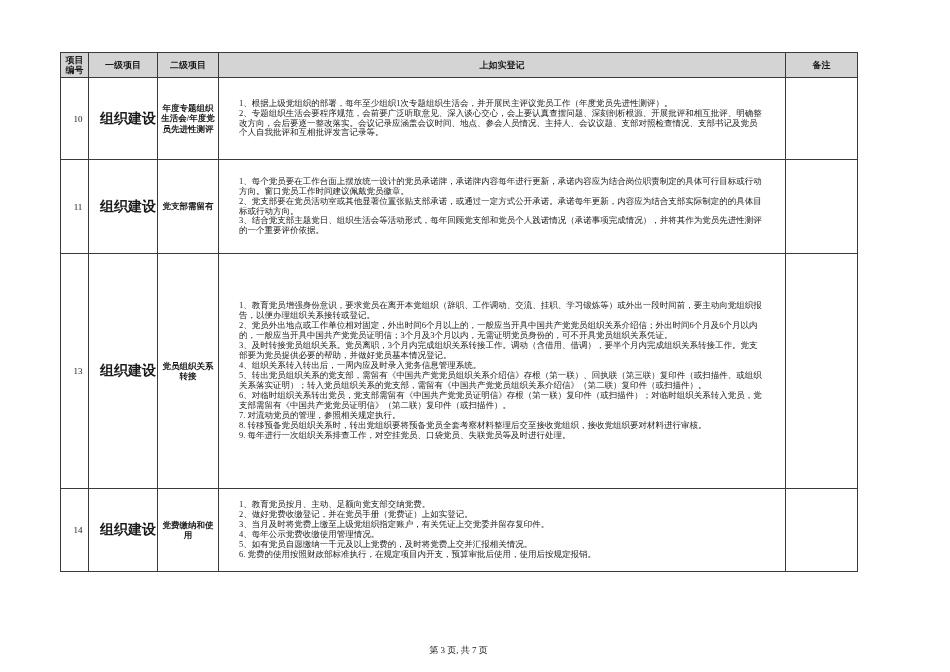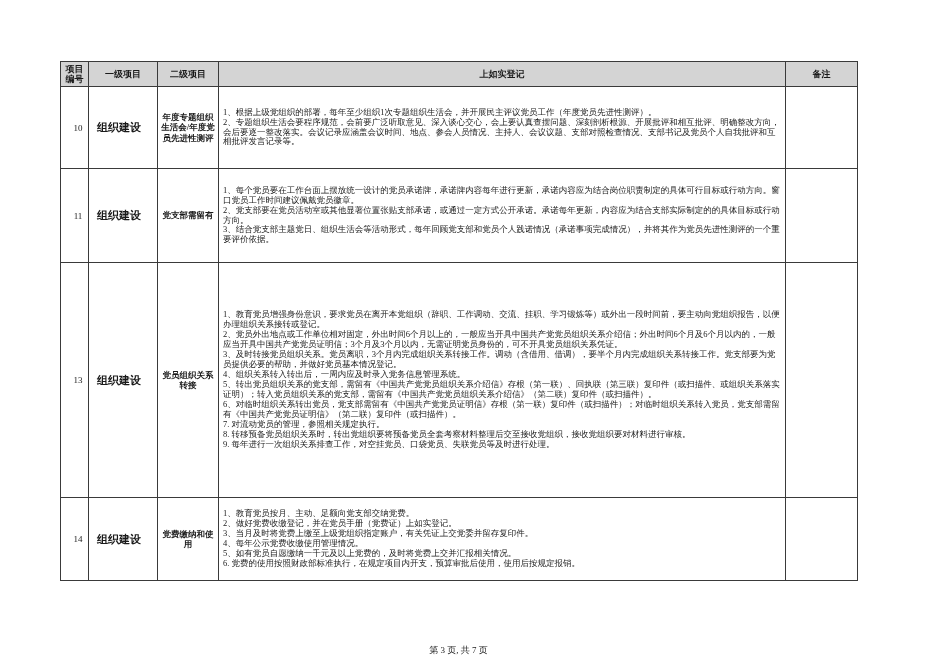--- a/index.html
+++ b/index.html
@@ -2,42 +2,42 @@
 <html><head>
 <meta charset="utf-8">
 <style>
   html,body{margin:0;padding:0;}
   body{
     width:950px;height:672px;position:relative;background:#ffffff;
     font-family:"Liberation Serif","DejaVu Serif",serif;
     color:#1a1a1a;overflow:hidden;
   }
   .doc-table{
-    position:absolute;left:60px;top:61px;width:797px;
+    position:absolute;left:60px;top:52px;width:797px;
     border-collapse:collapse;table-layout:fixed;
   }
   .doc-table col.c-id{width:28px;}
   .doc-table col.c-l1{width:69px;}
   .doc-table col.c-l2{width:61px;}
   .doc-table col.c-content{width:567px;}
   .doc-table col.c-remark{width:72px;}
   .doc-table th,.doc-table td{
     border:1px solid #3a3a3a;vertical-align:middle;
     overflow:hidden;word-break:break-all;padding-left:8px;
   }
   .doc-table th{
     background:#d4d4d4;font-size:9px;font-weight:bold;
     text-align:center;line-height:1.15;padding:1px;height:22px;
   }
   td.cell-id{font-size:9px;text-align:center;}
-  td.cell-l1{font-size:11px;font-weight:bold;text-align:left;margin-top:32px;}
+  td.cell-l1{font-size:14px;font-weight:bold;text-align:right;margin-top:32px;}
   td.cell-l2{font-size:8.5px;font-weight:bold;text-align:center;line-height:1.18;padding:12px 1px;}
   td.cell-content{
     font-size:8.5px;line-height:1.17;text-align:left;
-    padding:2px 4px;white-space:pre-line;
+    padding:2px 20px;white-space:pre-line;
   }
   td.cell-remark{font-size:8.5px;}
   tr.row-10{height:82px;}
   tr.row-11{height:94px;}
   tr.row-12{height:39px;}
   tr.row-13{height:235px;}
   tr.row-14{height:83px;}
   .page-footer{
     position:absolute;left:60px;top:636px;width:797px;
     text-align:center;font-size:9px;color:#222;margin-top:8px;

